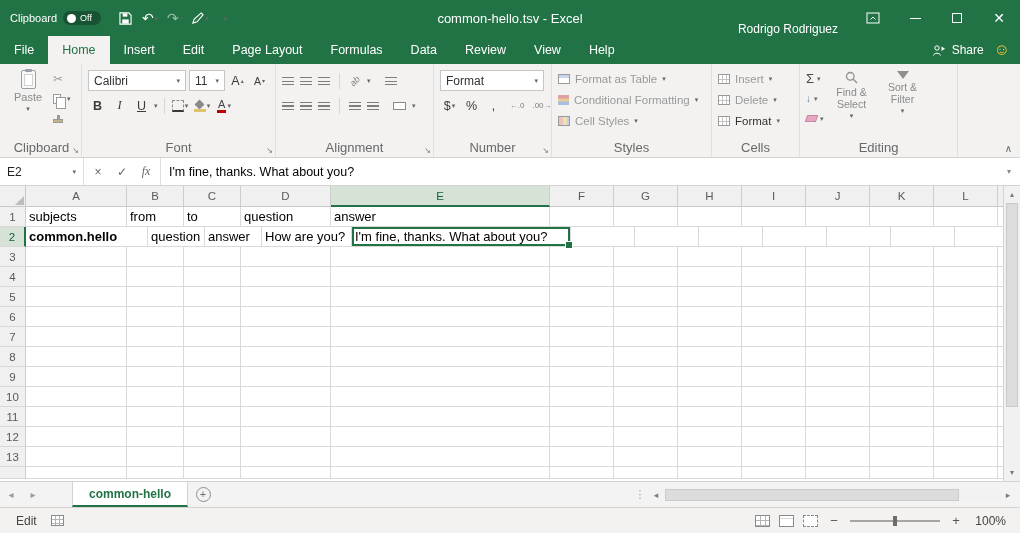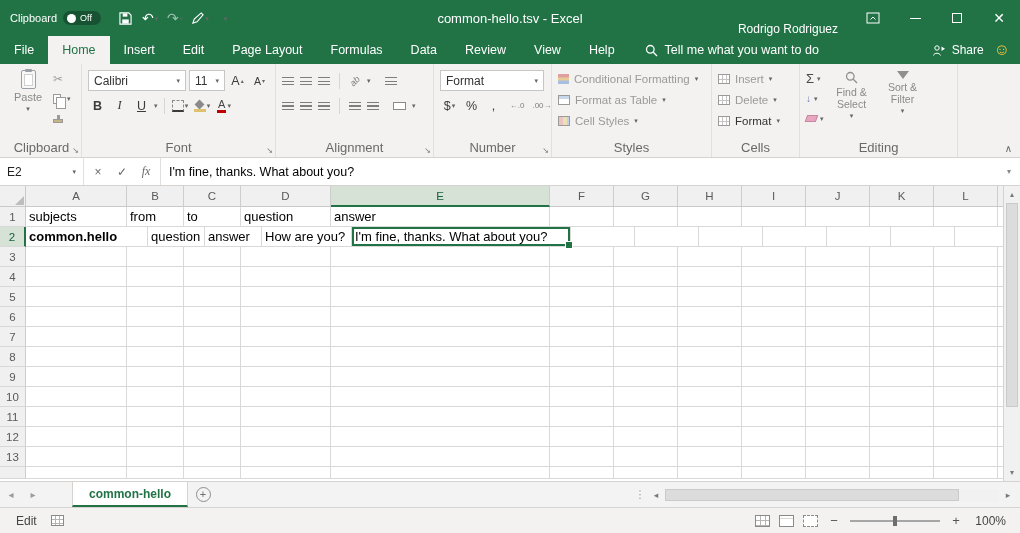--- a/index.html
+++ b/index.html
@@ -223,27 +223,20 @@
         <div class="rtab active">Home</div>
         <div class="rtab">Insert</div>
         <div class="rtab">Edit</div>
         <div class="rtab">Page Layout</div>
         <div class="rtab">Formulas</div>
         <div class="rtab">Data</div>
         <div class="rtab">Review</div>
         <div class="rtab">View</div>
         <div class="rtab">Help</div>
       </div>
-    <div class="tellme">
-      <svg width="13" height="13" viewBox="0 0 13 13">
-          <circle cx="5.3" cy="5.3" r="3.8" fill="none" stroke="#fff" stroke-width="1.3"></circle>
-          <line x1="8.3" y1="8.3" x2="12" y2="12" stroke="#fff" stroke-width="1.3"></line>
-        </svg>
-      <span>Tell me what you want to do</span>
-    </div>
     <div class="tb-share">
       <svg width="14" height="13" viewBox="0 0 14 13">
           <circle cx="5" cy="4" r="2.2" fill="none" stroke="#fff"></circle>
           <path d="M1.5 11.5c.6-3 6.3-3 7 0" fill="none" stroke="#fff"></path>
           <path d="M9.5 2.5l3.5 2.2-3.5 2.2z" fill="#fff"></path>
         </svg>
       <span>Share</span>
     </div>
     <div class="smiley">
         <span>☺</span>
@@ -358,27 +351,27 @@
         <span class="fbtn">,</span>
         <span class="fbtn dec-btn">←.0</span>
         <span class="fbtn dec-btn">.00→</span>
       </div>
       <span class="glabel">Number</span>
       <span class="launcher">↘</span>
     </div>
 
     <div class="rgroup" style="width:160px;">
       <div class="style-row">
+        <span class="table-ic"></span>
+        <span>Format as Table</span>
+          <span class="dd">▾</span>
+      </div>
+      <div class="style-row">
         <span class="cf-ic"></span>
         <span>Conditional Formatting</span>
-          <span class="dd">▾</span>
-      </div>
-      <div class="style-row">
-        <span class="table-ic"></span>
-        <span>Format as Table</span>
           <span class="dd">▾</span>
       </div>
       <div class="style-row">
         <span class="cellstyles-ic"></span>
         <span>Cell Styles</span>
           <span class="dd">▾</span>
       </div>
       <span class="glabel">Styles</span>
     </div>
 

